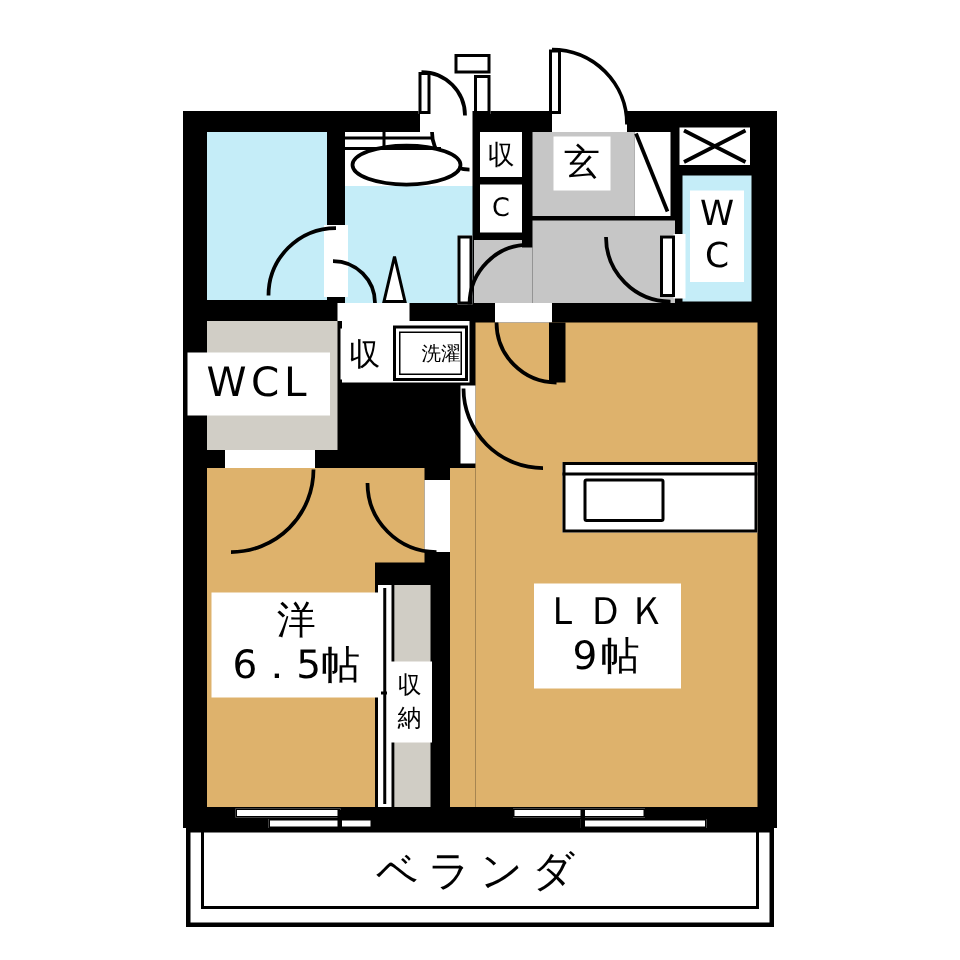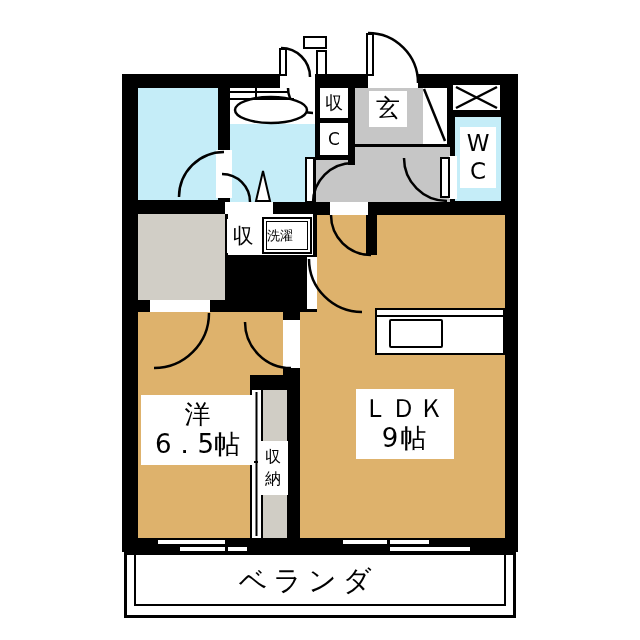--- a/index.html
+++ b/index.html
@@ -57,21 +57,21 @@
   <div class="abs tan" style="left:138px;top:312px;width:112px;height:226px;"></div>
   <div class="abs tan" style="left:250px;top:312px;width:33px;height:63px;"></div>
 
   <div class="abs white" style="left:250px;top:390px;width:13px;height:148px;border-left:2px solid #000;border-right:2px solid #000;"></div>
   <div class="abs closetgray" style="left:263px;top:390px;width:24px;height:148px;"></div>
 
   <div class="abs white" style="left:375px;top:308px;width:130px;height:47px;border:2.5px solid #000;"></div>
   <div class="abs white" style="left:389px;top:319px;width:54px;height:29px;border:2.5px solid #000;border-radius:2px;"></div>
 
   <div class="abs white" style="left:262px;top:217px;width:50px;height:37px;border:2.5px solid #000;padding:2px;">
-    <div style="width:100%;height:100%;border:1.5px solid #000;box-sizing:border-box;display:flex;align-items:center;justify-content:flex-start;font-size:13px;">
+    <div style="width:100%;height:100%;border:1.5px solid #000;box-sizing:border-box;display:flex;align-items:center;justify-content:flex-end;font-size:13px;">
       <span>洗濯</span>
     </div>
   </div>
 
   <div class="abs gapw" style="left:368px;top:74px;width:50px;height:14px;"></div>
   <div class="abs gapw" style="left:280px;top:74px;width:35px;height:14px;"></div>
   <div class="abs gapw" style="left:216px;top:150px;width:16px;height:48px;"></div>
   <div class="abs gapw" style="left:225px;top:202px;width:48px;height:12px;"></div>
   <div class="abs gapw" style="left:330px;top:202px;width:38px;height:13px;"></div>
   <div class="abs gapw" style="left:307px;top:257px;width:10px;height:52px;"></div>
@@ -89,21 +89,21 @@
 
   <div class="abs winbar" style="left:157px;top:539px;width:70px;height:6px;"></div>
   <div class="abs winbar" style="left:179px;top:546px;width:69px;height:6px;"></div>
   <div class="abs wall" style="left:225px;top:540px;width:3px;height:12px;"></div>
   <div class="abs winbar" style="left:342px;top:539px;width:88px;height:6px;"></div>
   <div class="abs winbar" style="left:387px;top:546px;width:84px;height:6px;"></div>
   <div class="abs wall" style="left:387px;top:540px;width:3px;height:12px;"></div>
 
   <div class="abs white" style="left:124px;top:552px;width:392px;height:66px;border:3px solid #000;"></div>
   <div class="abs" style="left:134px;top:552px;width:372px;height:54px;border-left:2px solid #000;border-right:2px solid #000;border-bottom:2px solid #000;"></div>
-  <div class="label nobg" style="left:188px;top:560px;width:240px;height:42px;font-size:28px;letter-spacing:6px;">
+  <div class="label nobg" style="left:200px;top:560px;width:240px;height:42px;font-size:28px;letter-spacing:6px;">
     <span>ベランダ</span>
   </div>
 
   <svg class="overlay" width="640" height="640" viewBox="0 0 640 640">
     <path stroke-width="2.5" d="M 368 33 A 50 50 0 0 1 418 83"></path>
     <path stroke-width="2.5" d="M 281 48 A 29 29 0 0 1 310 77"></path>
     <path stroke-width="2.5" d="M 288 88 A 25 25 0 0 0 313 113"></path>
     <path stroke-width="2.5" d="M 224 152 A 45 45 0 0 0 179 197"></path>
     <path stroke-width="2.5" d="M 250 202 A 28 28 0 0 0 222 174"></path>
     <polygon points="263,171 256,201 270,201" fill="#fff" stroke="#000" stroke-width="2"></polygon>
@@ -114,20 +114,23 @@
     <path stroke-width="2.5" d="M 404 158 A 43 43 0 0 0 447 201"></path>
     <path stroke-width="2.5" d="M 313 203 A 40 40 0 0 1 353 163"></path>
     <line stroke-width="2.5" x1="424" y1="89" x2="445" y2="141"></line>
     <path stroke-width="2.5" d="M 456 87 L 497 108 M 497 87 L 456 108"></path>
     <ellipse cx="271" cy="110" rx="36" ry="13" fill="#fff" stroke="#000" stroke-width="2.5"></ellipse>
     <path stroke-width="2" d="M 230 92 H 288 M 230 99 H 294 M 256 87 V 99"></path>
     <path stroke-width="2" d="M 375 316 H 505"></path>
     <path stroke-width="2" d="M 250 462 H 263 M 256.5 392 V 536"></path>
   </svg>
 
+  <div class="label" style="left:125px;top:235px;width:95px;height:42px;font-size:27px;letter-spacing:3px;">
+    <span>WCL</span>
+  </div>
   <div class="label" style="left:227px;top:219px;width:32px;height:34px;font-size:21px;">
     <span>収</span>
   </div>
   <div class="label" style="left:369px;top:91px;width:38px;height:36px;font-size:24px;">
     <span>玄</span>
   </div>
   <div class="label" style="left:460px;top:127px;width:36px;height:61px;font-size:23px;line-height:1.2;">
     <span>W</span>
     <span>C</span>
   </div>

